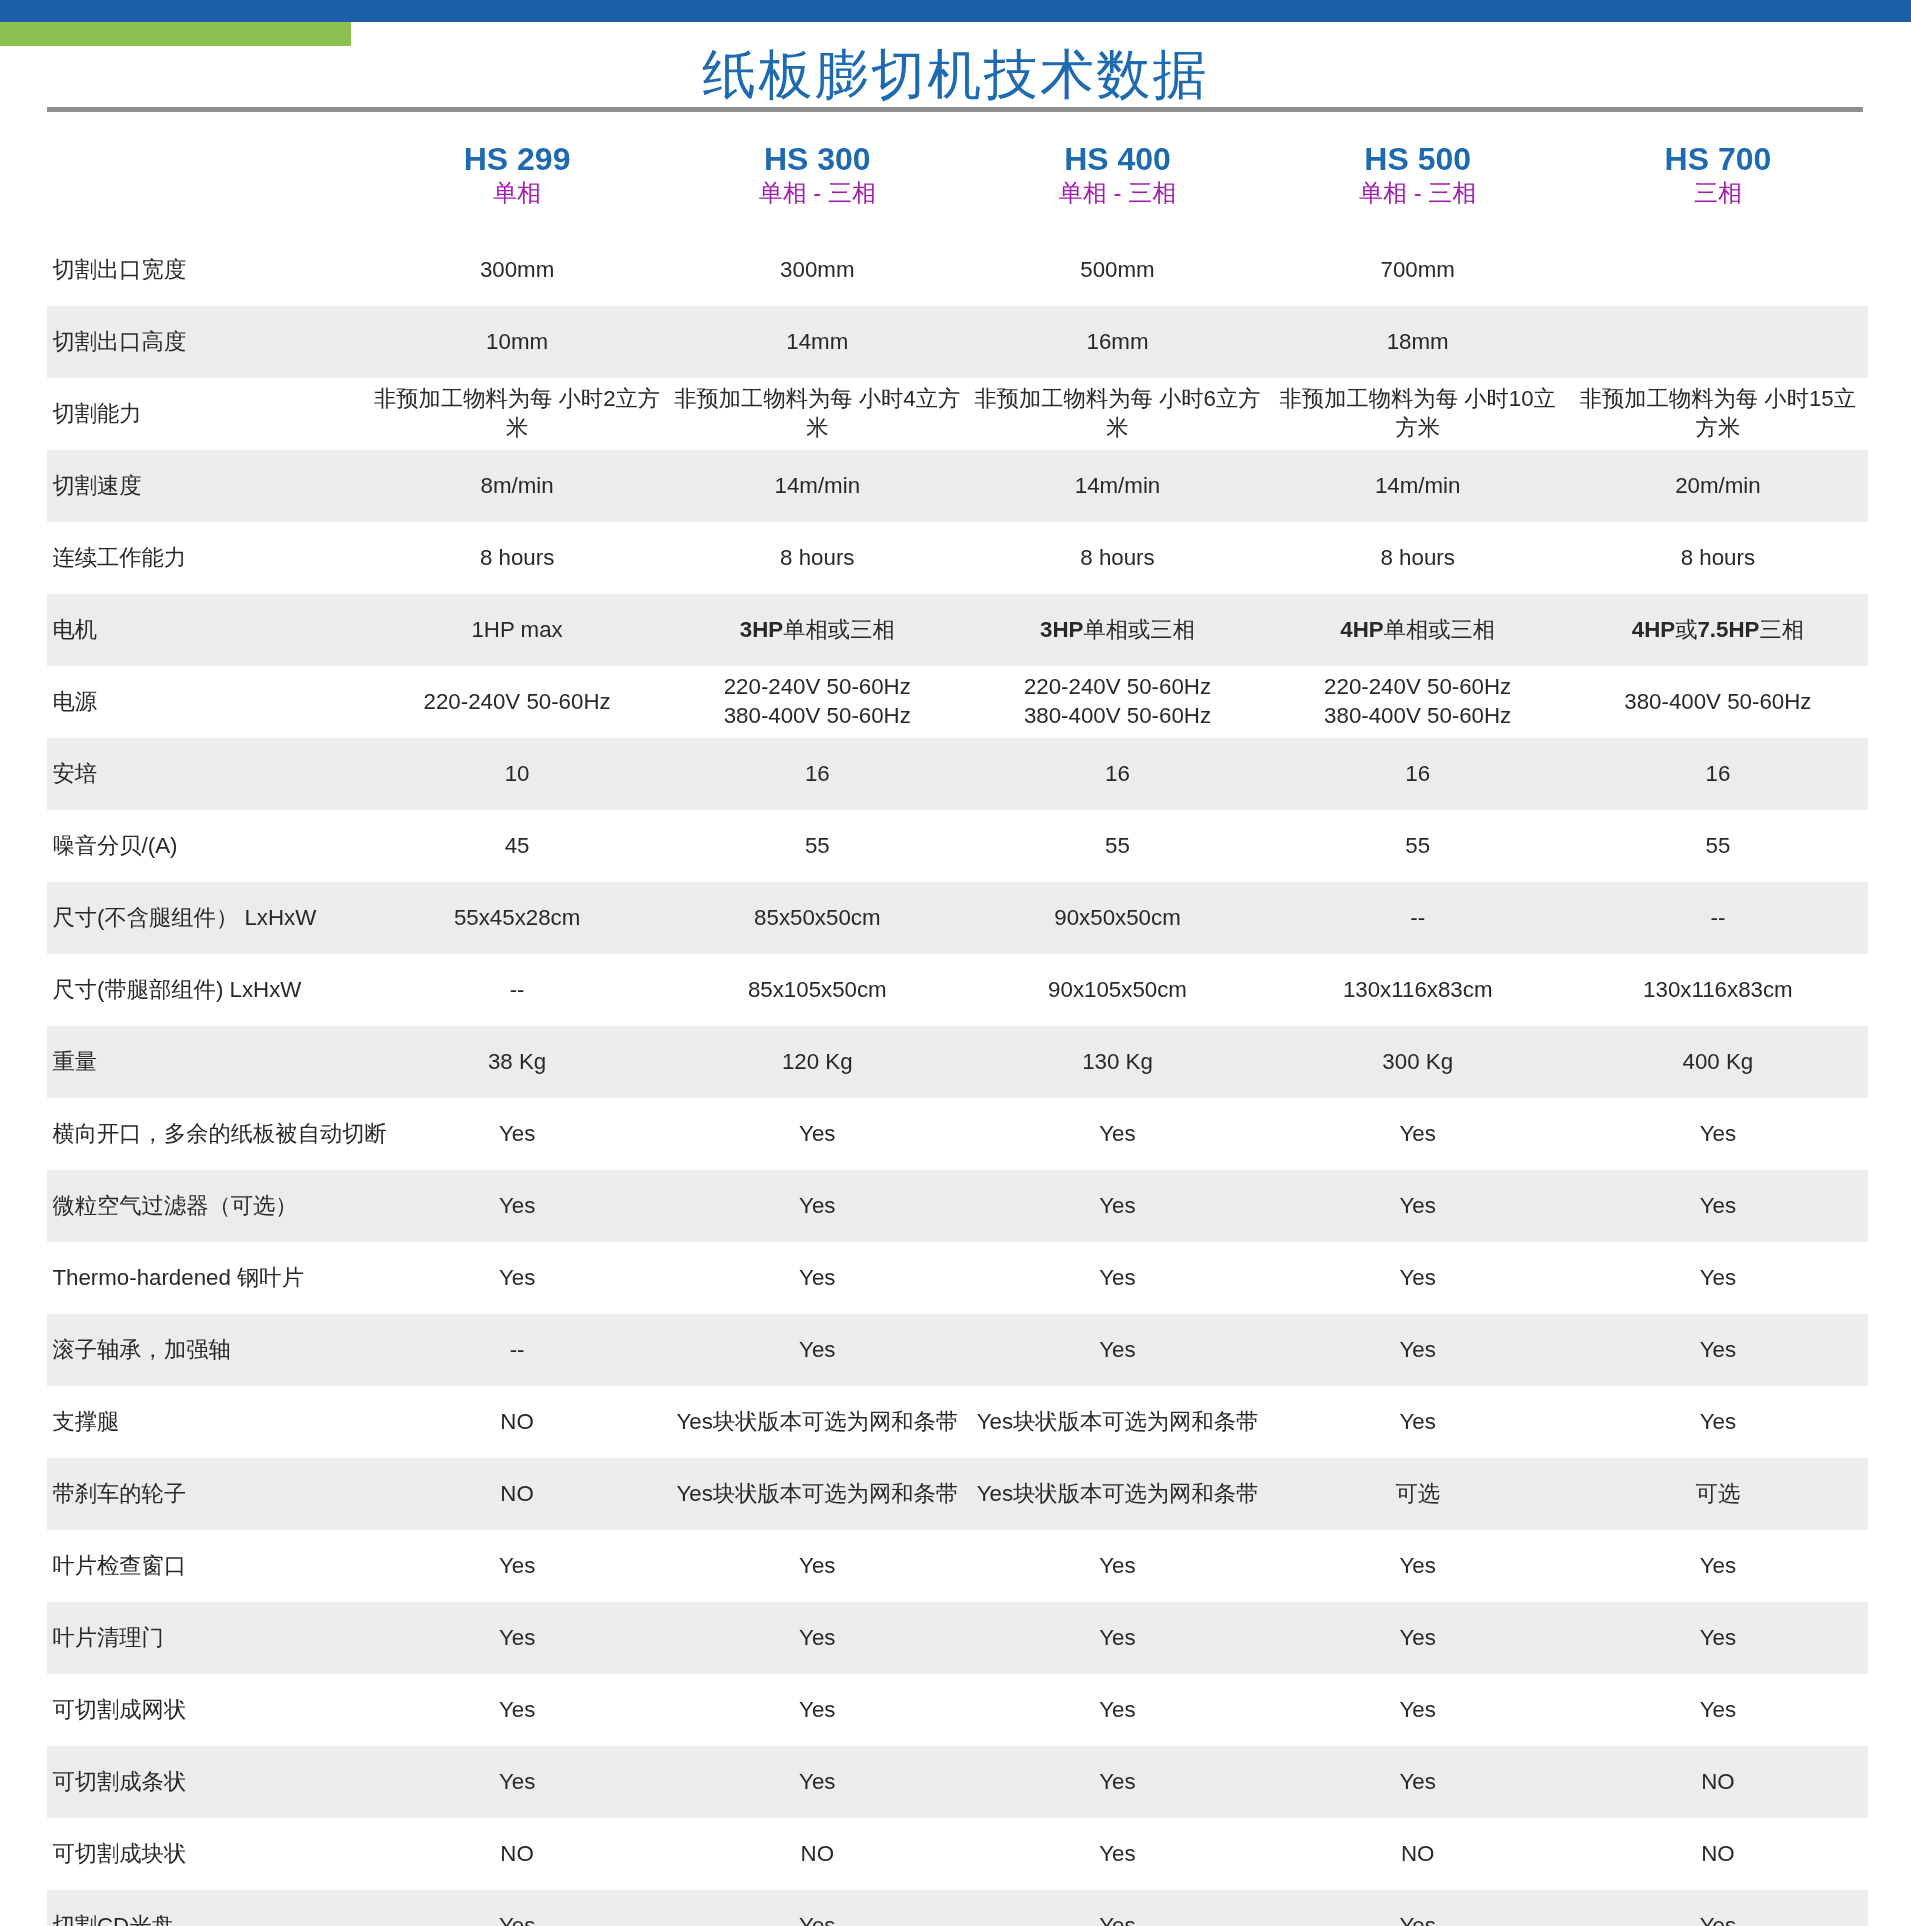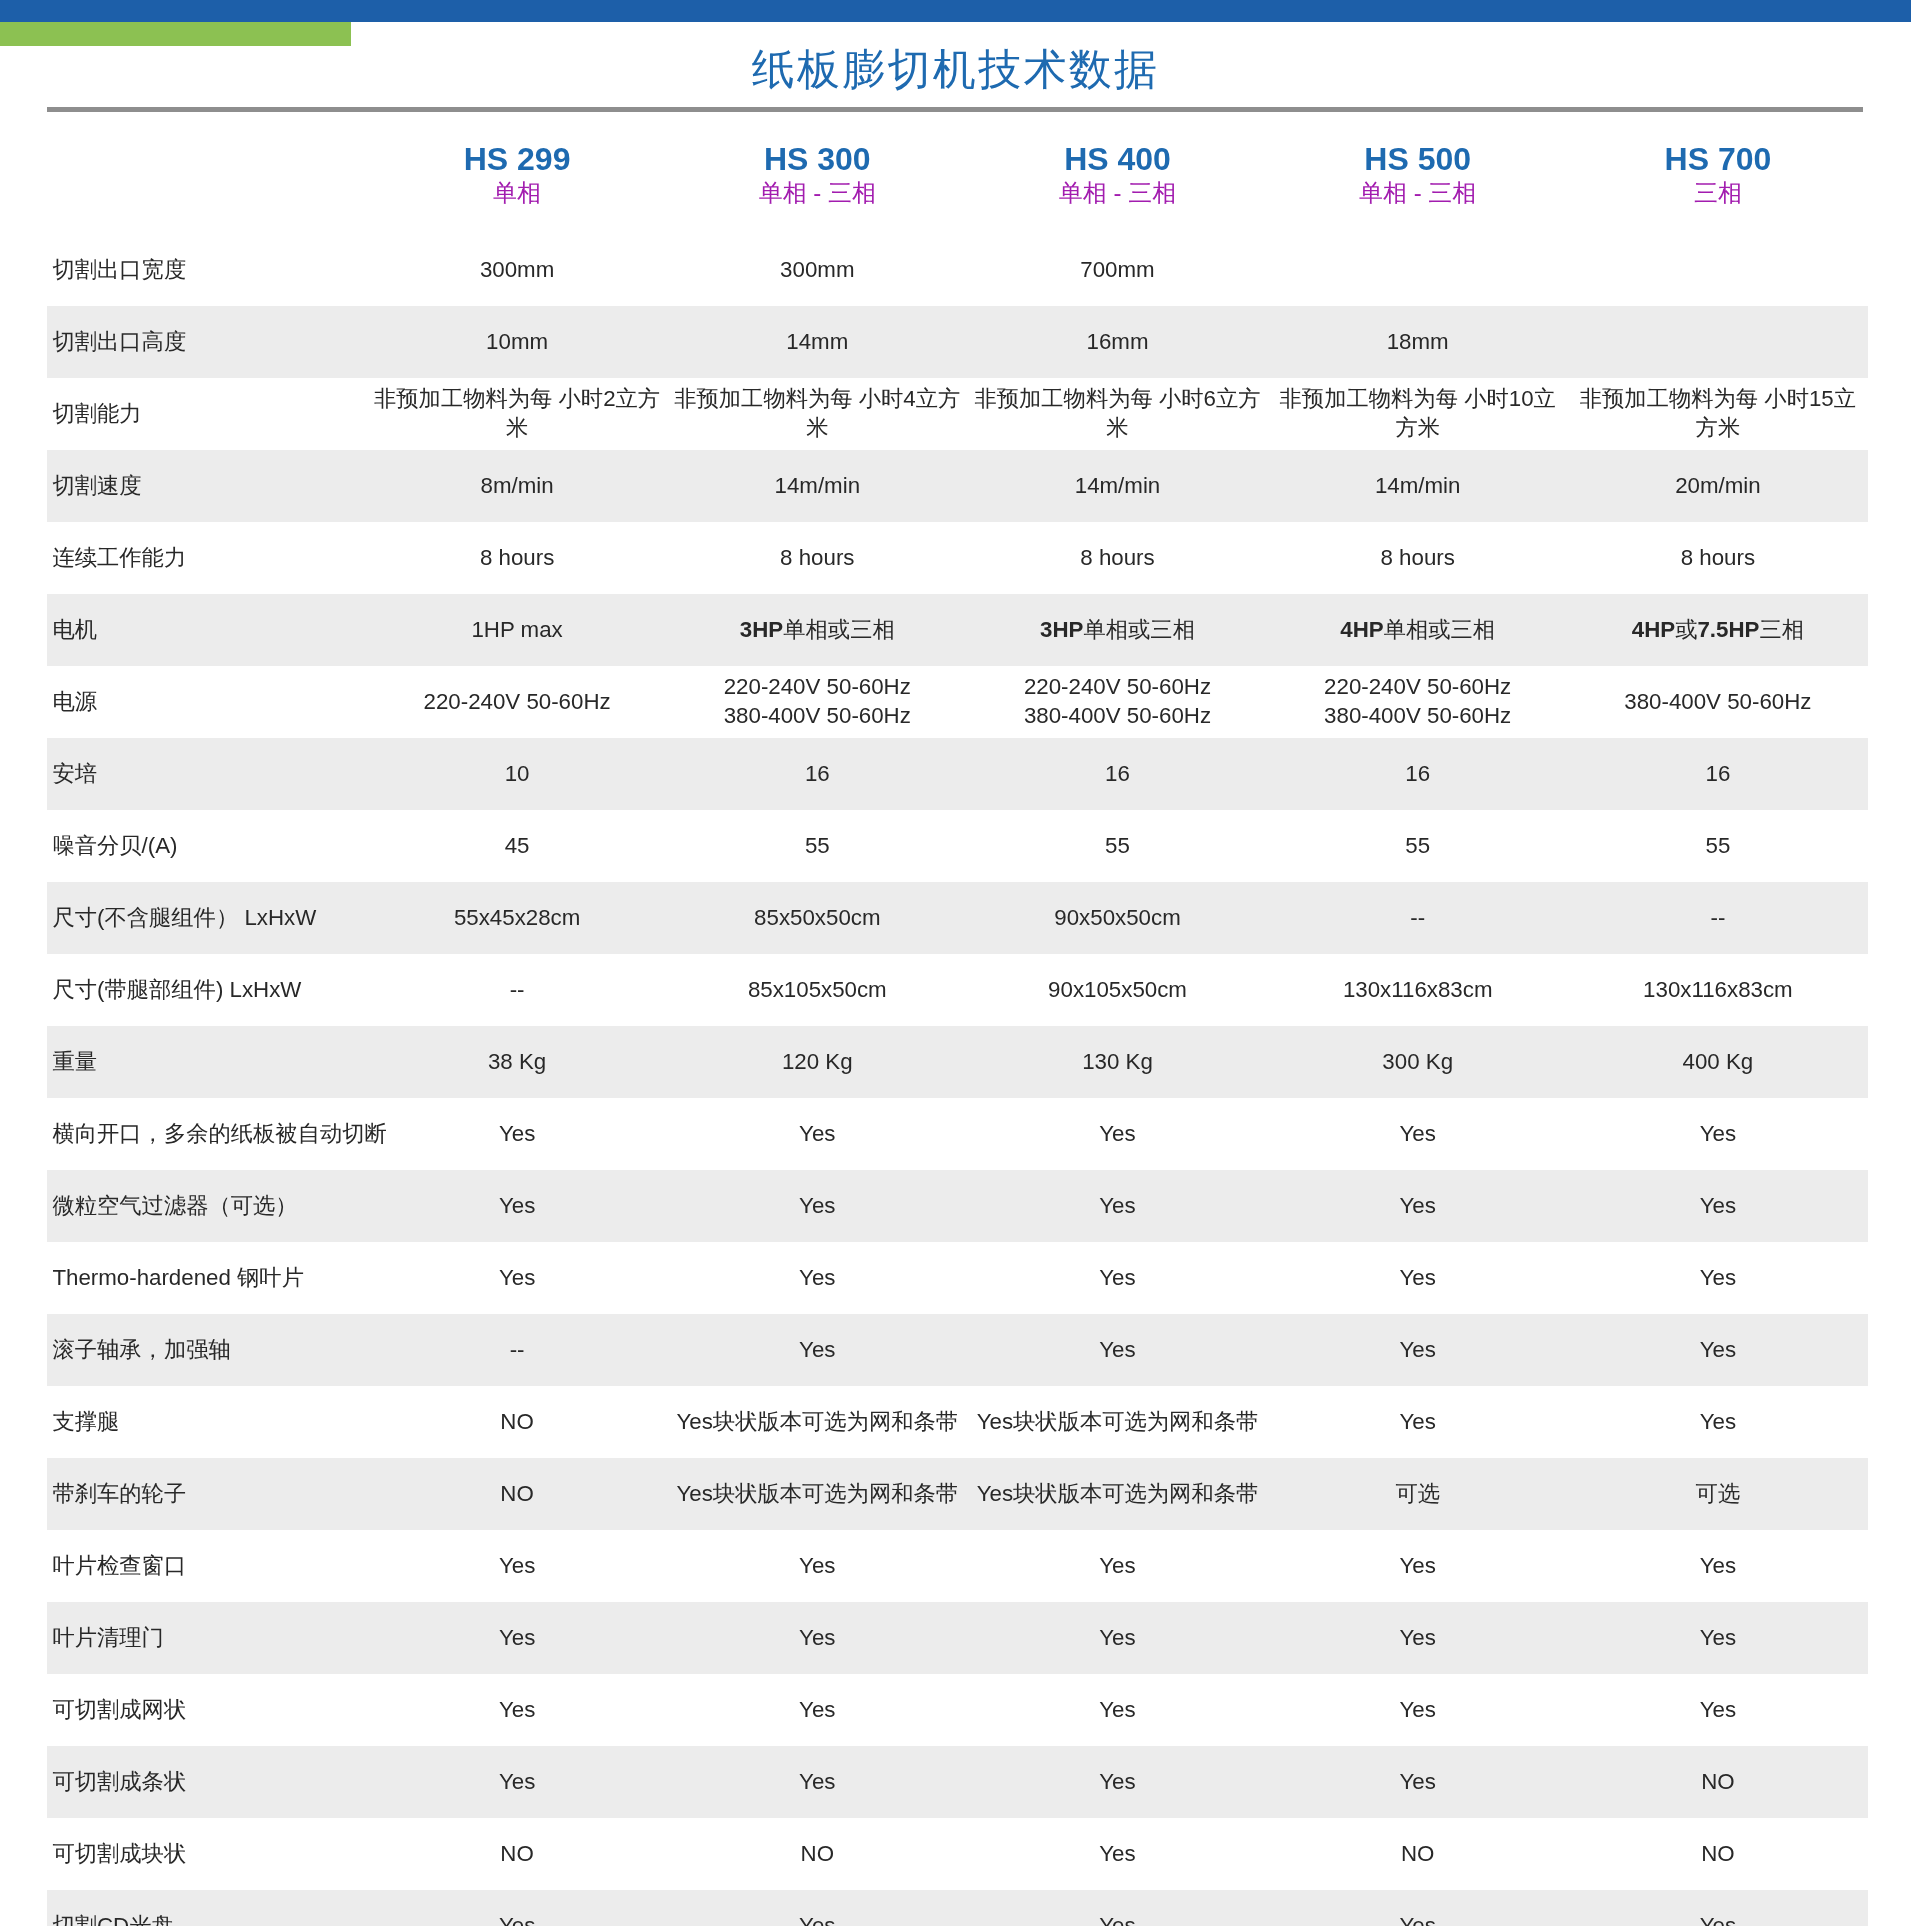--- a/index.html
+++ b/index.html
@@ -5,21 +5,21 @@
   html,body{margin:0;padding:0;background:#fff;}
   .page{position:relative;width:1911px;height:2703px;background:#ffffff;overflow:hidden;
         font-family:"Liberation Sans", sans-serif;color:#282828;}
 
   
   .topbar{position:absolute;left:0;top:0;width:1911px;height:22.3px;background:#1d5fa9;}
   .greenbar{position:absolute;left:0;top:22.3px;width:351px;height:24px;background:#8cc152;}
 
   
   .page-title{position:absolute;left:0;top:47px;width:1911px;text-align:center;
-              font-family:"Liberation Serif", serif;font-size:43px;line-height:1.05;
+              font-family:"Liberation Serif", serif;font-size:54px;line-height:1.05;
               color:#1e6ab0;letter-spacing:2.3px;}
   .divider{position:absolute;left:47px;top:107px;width:1816px;height:5.4px;background:#8e8e8e;}
 
   
   .spec-table{position:absolute;left:47px;top:142px;width:1821px;}
   .thead{display:grid;grid-template-columns:320px repeat(5,1fr);margin-bottom:27px;}
   .thead .hcell{text-align:center;}
   .model{font-size:32px;font-weight:700;color:#1e6ab0;line-height:1.1;}
   .phase{font-size:24px;color:#a21caf;line-height:1.15;margin-top:2.3px;}
 
@@ -64,20 +64,21 @@
         <div class="hcell">
           <div class="model">HS 700</div>
           <div class="phase">三相</div>
         </div>
       </div>
     <div class="tbody" id="tbody">
         <div class="row">
           <div class="cell label">切割出口宽度</div>
           <div class="cell">300mm</div>
           <div class="cell">300mm</div>
+          <div class="cell">500mm</div>
           <div class="cell">700mm</div>
         </div>
         <div class="row">
           <div class="cell label">切割出口高度</div>
           <div class="cell">10mm</div>
           <div class="cell">14mm</div>
           <div class="cell">16mm</div>
           <div class="cell">18mm</div>
         </div>
         <div class="row">

